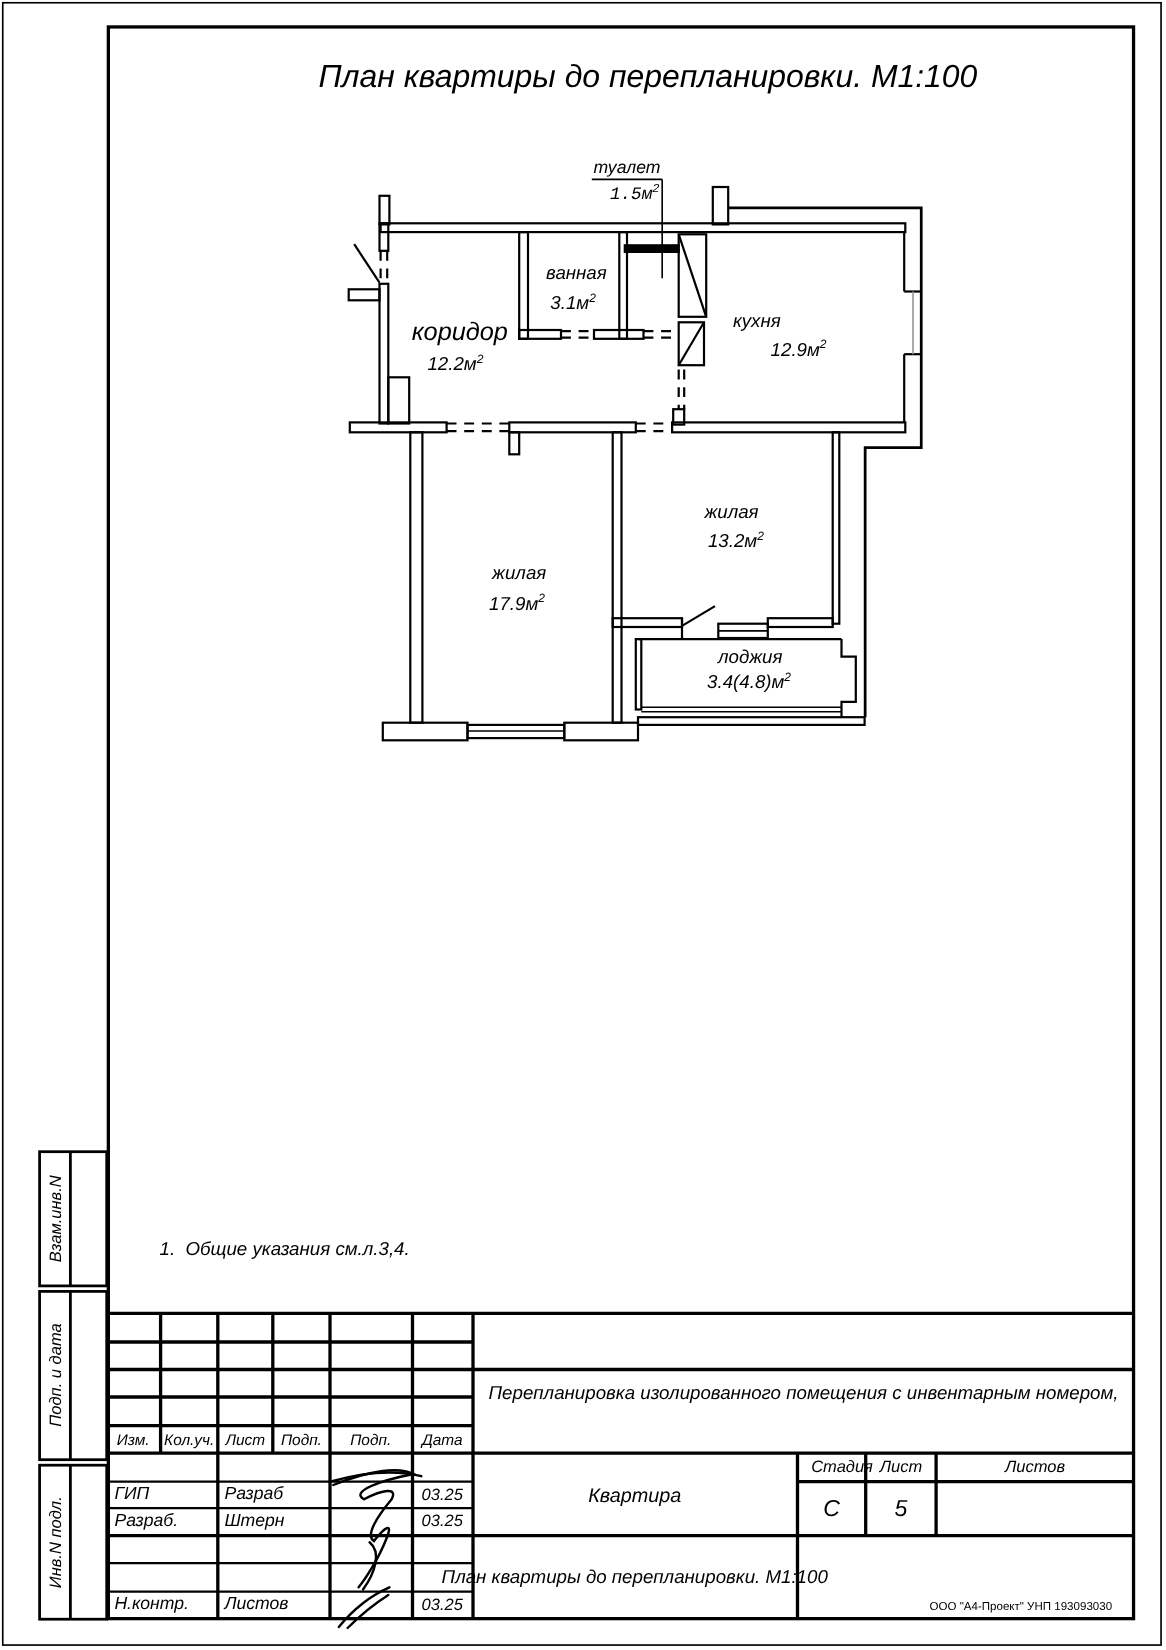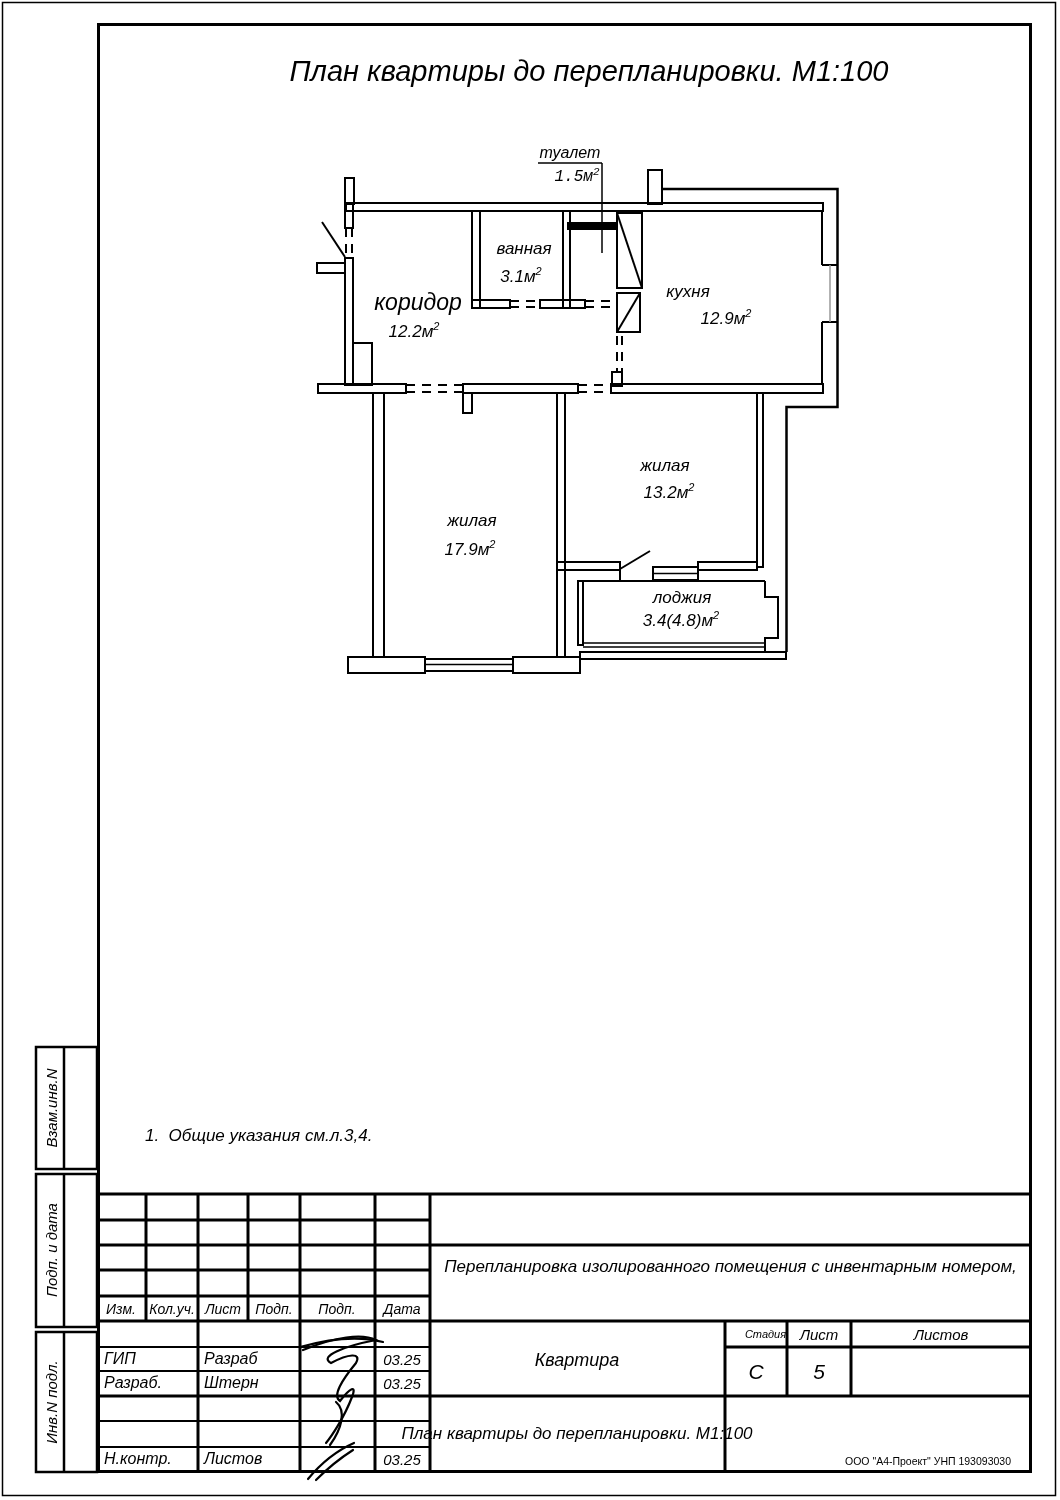--- a/index.html
+++ b/index.html
@@ -214,21 +214,21 @@
 
   <div class="t l" style="left:104px;top:1459px;font-size:16px;">Н.контр.</div>
   <div class="t l" style="left:204px;top:1459px;font-size:16px;">Листов</div>
   <div class="t c" style="left:402px;top:1459px;font-size:15px;">03.25</div>
 
   <div style="position:absolute;left:430px;top:1252px;width:601px;text-align:center;font-style:italic;font-size:17px;line-height:30px;">
     <div>Перепланировка изолированного помещения с инвентарным номером,</div>
   </div>
 
   <div class="t c" style="left:577px;top:1360px;font-size:18px;">Квартира</div>
-  <div class="t c" style="left:756px;top:1334px;font-size:11px;padding-left:19px;">Стадия</div>
+  <div class="t c" style="left:756px;top:1334px;font-size:15px;padding-left:19px;">Стадия</div>
   <div class="t c" style="left:819px;top:1334px;font-size:15px;">Лист</div>
   <div class="t c" style="left:941px;top:1334px;font-size:15px;">Листов</div>
   <div class="t c" style="left:756px;top:1372px;font-size:21px;">С</div>
   <div class="t c" style="left:819px;top:1372px;font-size:21px;">5</div>
   <div class="t c" style="left:941px;top:1372px;font-size:21px;"></div>
 
   <div class="t c" style="left:577px;top:1434px;font-size:17px;">План квартиры до перепланировки. М1:100</div>
   <div class="c" style="position:absolute;left:928px;top:1461px;font-size:10.5px;white-space:nowrap;">ООО "А4-Проект" УНП 193093030</div>
 
 </div>

